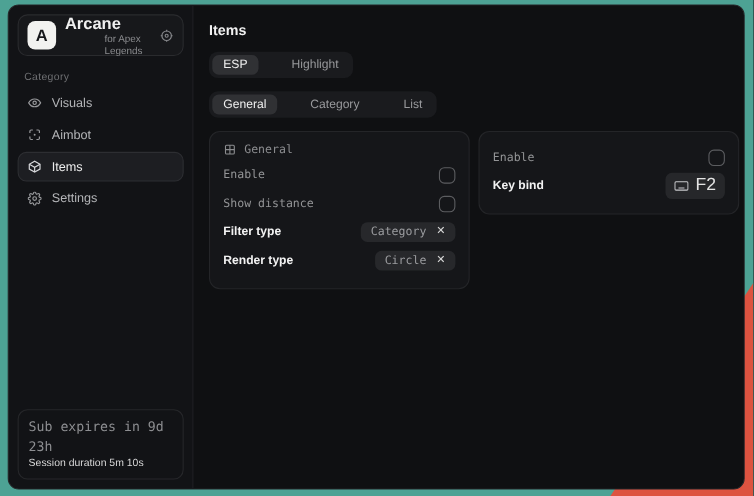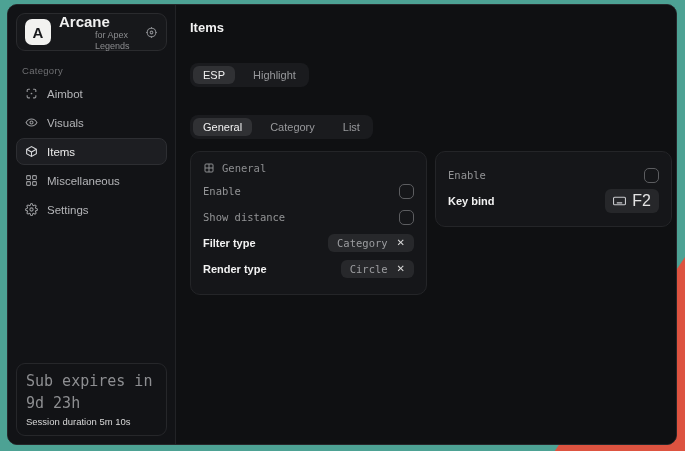--- a/index.html
+++ b/index.html
@@ -50,28 +50,28 @@
   }
   .nav-item .nicon { color:#97989b; display:flex; }
   .nav-item.selected {
     background:#1d1e22; border-color:#2d2e32; color:#ececec;
   }
   .nav-item.selected .nicon { color:#d6d7da; }
   .sidebar-footer {
     margin-top:auto; border:1px solid #26272a; border-radius:9px;
     padding:6px 9px; line-height:1.5;
   }
-  .foot-line1 { font-family:"DejaVu Sans Mono", monospace; font-size:15px; color:#8d8e91; }
+  .foot-line1 { font-family:"DejaVu Sans Mono", monospace; font-size:12px; color:#8d8e91; }
   .foot-line2 { font-size:9.5px; color:#d8d8d8; }
   
   .main { flex:1; padding:15px 10px 10px 14px; background:#0f1012; }
   .page-title { font-size:13px; font-weight:bold; color:#f1f1f1; }
   .tabs {
-    display:inline-flex; align-items:center; gap:8px;
-    background:#1a1b1e; border-radius:8px; padding:3px; margin-top:28px;
+    display:inline-flex; align-items:center; gap:20px;
+    background:#1a1b1e; border-radius:8px; padding:3px; margin-top:12px;
   }
   .tabs-row { display:block; }
   .tab {
     font-size:11px; color:#98999c; padding:3px 10px; border-radius:6px;
     cursor:pointer; white-space:nowrap;
   }
   .tab.selected { background:#303134; color:#f0f0f0; }
   .panels { display:flex; gap:8px; margin-top:12px; align-items:flex-start; }
   .panel {
     width:237px; background:#151619; border:1px solid #242528;
@@ -134,58 +134,47 @@
         </svg>
       </span>
     </div>
 
     <div class="cat-label">Category</div>
 
     <div class="nav">
       <div class="nav-item">
         <span class="nicon">
           <svg width="13" height="13" viewBox="0 0 24 24" fill="none" stroke="currentColor" stroke-width="2">
+            <path d="M2 12s3.5-6.5 10-6.5S22 12 22 12s-3.5 6.5-10 6.5S2 12 2 12z"></path>
+            <circle cx="12" cy="12" r="2.8"></circle>
+          </svg>
+        </span>
+        <span>Visuals</span>
+      </div>
+
+      <div class="nav-item">
+        <span class="nicon">
+          <svg width="13" height="13" viewBox="0 0 24 24" fill="none" stroke="currentColor" stroke-width="2">
             <path d="M4 9V6a2 2 0 0 1 2-2h3M15 4h3a2 2 0 0 1 2 2v3M20 15v3a2 2 0 0 1-2 2h-3M9 20H6a2 2 0 0 1-2-2v-3"></path>
             <circle cx="12" cy="12" r="1.6" fill="currentColor" stroke="none"></circle>
           </svg>
         </span>
         <span>Aimbot</span>
       </div>
 
-      <div class="nav-item">
-        <span class="nicon">
-          <svg width="13" height="13" viewBox="0 0 24 24" fill="none" stroke="currentColor" stroke-width="2">
-            <path d="M2 12s3.5-6.5 10-6.5S22 12 22 12s-3.5 6.5-10 6.5S2 12 2 12z"></path>
-            <circle cx="12" cy="12" r="2.8"></circle>
-          </svg>
-        </span>
-        <span>Visuals</span>
-      </div>
-
       <div class="nav-item selected">
         <span class="nicon">
           <svg width="13" height="13" viewBox="0 0 24 24" fill="none" stroke="currentColor" stroke-width="2">
             <path d="M21 8l-9-5-9 5v8l9 5 9-5V8z"></path>
             <path d="M3 8l9 5 9-5M12 13v8"></path>
           </svg>
         </span>
         <span>Items</span>
       </div>
 
-      <div class="nav-item">
-        <span class="nicon">
-          <svg width="13" height="13" viewBox="0 0 24 24" fill="none" stroke="currentColor" stroke-width="2">
-            <rect x="3" y="3" width="7" height="7" rx="1.5"></rect>
-            <rect x="14" y="3" width="7" height="7" rx="1.5"></rect>
-            <rect x="3" y="14" width="7" height="7" rx="1.5"></rect>
-            <rect x="14" y="14" width="7" height="7" rx="1.5"></rect>
-          </svg>
-        </span>
-        <span>Miscellaneous</span>
-      </div>
 
       <div class="nav-item">
         <span class="nicon">
           <svg width="13" height="13" viewBox="0 0 24 24" fill="none" stroke="currentColor" stroke-width="2">
             <circle cx="12" cy="12" r="3"></circle>
             <path d="M19.4 15a1.7 1.7 0 0 0 .34 1.87l.06.06a2 2 0 1 1-2.83 2.83l-.06-.06a1.7 1.7 0 0 0-1.87-.34 1.7 1.7 0 0 0-1 1.51V21a2 2 0 1 1-4 0v-.09a1.7 1.7 0 0 0-1-1.51 1.7 1.7 0 0 0-1.87.34l-.06.06a2 2 0 1 1-2.83-2.83l.06-.06a1.7 1.7 0 0 0 .34-1.87 1.7 1.7 0 0 0-1.51-1H3a2 2 0 1 1 0-4h.09a1.7 1.7 0 0 0 1.51-1 1.7 1.7 0 0 0-.34-1.87l-.06-.06a2 2 0 1 1 2.83-2.83l.06.06a1.7 1.7 0 0 0 1.87.34h.09a1.7 1.7 0 0 0 1-1.51V3a2 2 0 1 1 4 0v.09a1.7 1.7 0 0 0 1 1.51 1.7 1.7 0 0 0 1.87-.34l.06-.06a2 2 0 1 1 2.83 2.83l-.06.06a1.7 1.7 0 0 0-.34 1.87v.09a1.7 1.7 0 0 0 1.51 1H21a2 2 0 1 1 0 4h-.09a1.7 1.7 0 0 0-1.51 1z"></path>
           </svg>
         </span>
         <span>Settings</span>
       </div>

